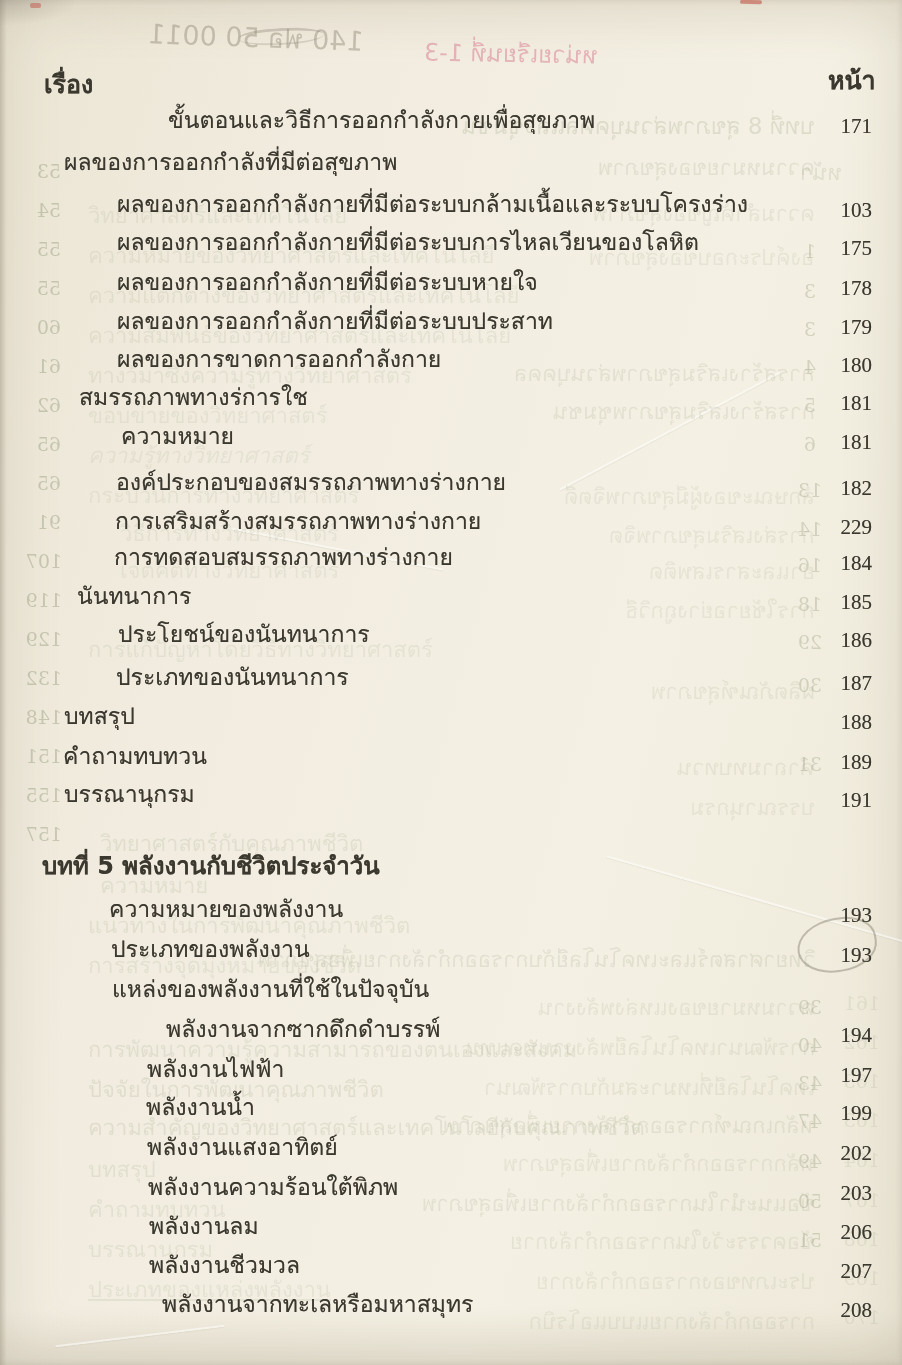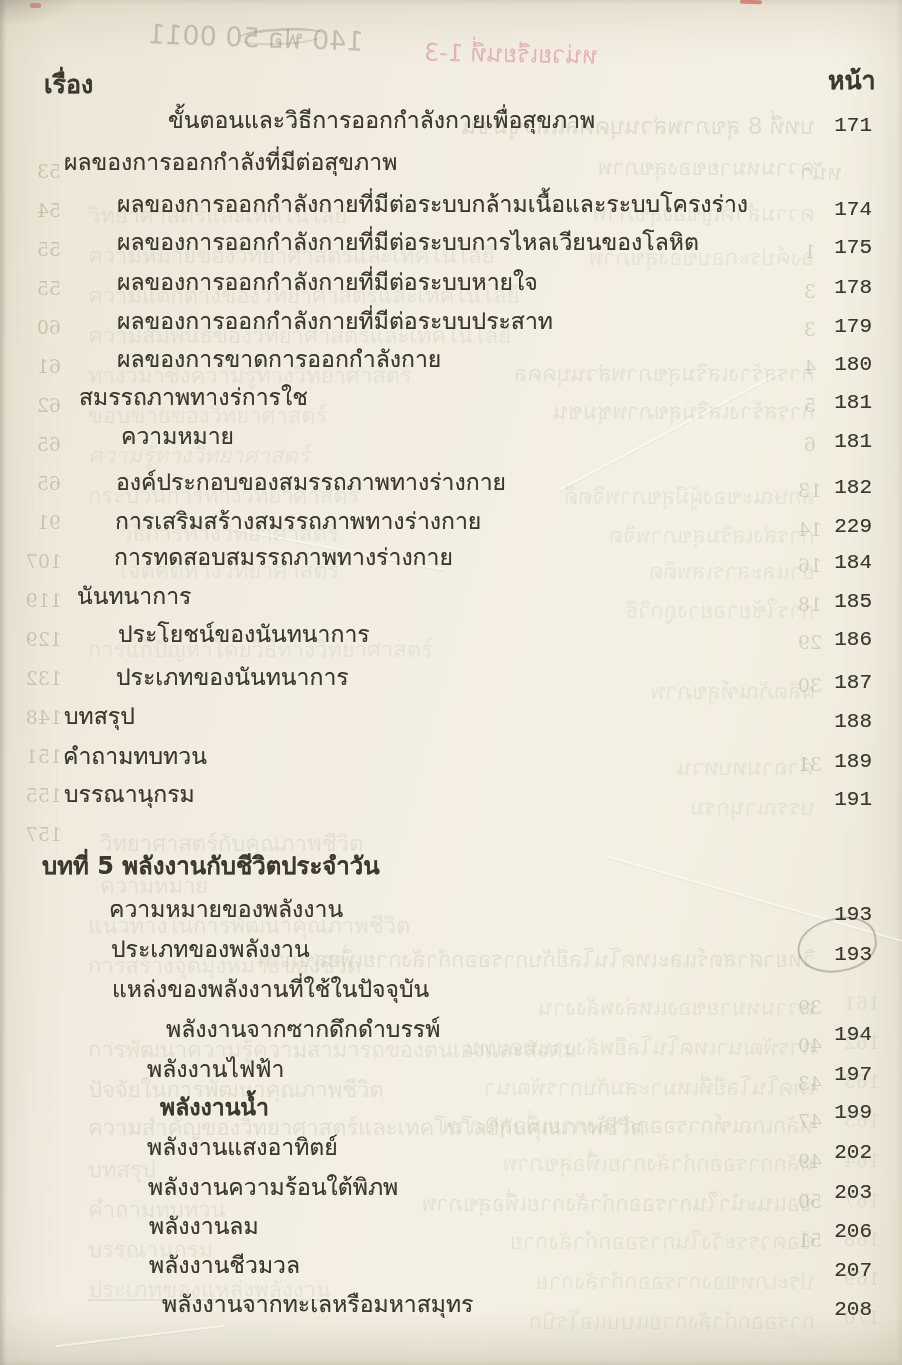--- a/index.html
+++ b/index.html
@@ -18,21 +18,21 @@
     position:absolute; font-size:25px; font-weight:600; color:#3b382f;
     white-space:nowrap; text-shadow:0 0 .5px rgba(59,56,47,.55);
   }
   .toc-label{
     position:absolute; font-size:23px; font-weight:500; color:#3b382f;
     white-space:nowrap; line-height:1.3; text-shadow:0 0 .5px rgba(59,56,47,.5);
   }
   .toc-label.bold{font-weight:700; font-size:24px;}
   .toc-page{
     position:absolute; left:822px; width:50px; text-align:right;
-    font-family:Liberation Mono, monospace;
+    font-family:Liberation Serif, serif;
     font-size:21px; color:#3b382f; text-shadow:0 0 .5px rgba(59,56,47,.5);
   }
   
   .bleed{position:absolute; white-space:nowrap; color:#87906f; pointer-events:none;}
   .mir{transform:scaleX(-1);}
   .bleed-num{
     font-family:"DejaVu Serif","Liberation Serif",serif;
     font-size:19px; text-align:center;
   }
   .bleed-line{font-size:22px;}
@@ -183,21 +183,21 @@
   <div class="pencil-circle"></div>
 
   <div class="hdr" style="left:44px;top:64px;">เรื่อง</div>
   <div class="hdr" style="left:828px;top:60px;">หน้า</div>
 
   <div id="toc-layer">
       <div class="toc-label" style="left: 168px; top: 106px; position: absolute; text-align: center;">ขั้นตอนและวิธีการออกกำลังกายเพื่อสุขภาพ</div>
       <div class="toc-page" style="top: 114px;">171</div>
       <div class="toc-label" style="left: 64px; top: 148px; position: absolute;">ผลของการออกกำลังที่มีต่อสุขภาพ</div>
       <div class="toc-label" style="left: 117px; top: 190px; position: absolute;">ผลของการออกกำลังกายที่มีต่อระบบกล้ามเนื้อและระบบโครงร่าง</div>
-      <div class="toc-page" style="top: 198px;">174</div>
+      <div class="toc-page" style="top: 198px;">103</div>
       <div class="toc-label" style="left: 117px; top: 228px; position: absolute;">ผลของการออกกำลังกายที่มีต่อระบบการไหลเวียนของโลหิต</div>
       <div class="toc-page" style="top: 236px;">175</div>
       <div class="toc-label" style="left: 117px; top: 268px; position: absolute;">ผลของการออกกำลังกายที่มีต่อระบบหายใจ</div>
       <div class="toc-page" style="top: 276px;">178</div>
       <div class="toc-label" style="left: 117px; top: 307px; position: absolute;">ผลของการออกกำลังกายที่มีต่อระบบประสาท</div>
       <div class="toc-page" style="top: 315px;">179</div>
       <div class="toc-label" style="left: 117px; top: 345px; position: absolute;">ผลของการขาดการออกกำลังกาย</div>
       <div class="toc-page" style="top: 353px;">180</div>
       <div class="toc-label" style="left: 79px; top: 383px; position: absolute;">สมรรถภาพทางร่การใช</div>
       <div class="toc-page" style="top: 391px;">181</div>
@@ -224,21 +224,21 @@
       <div class="toc-label bold" style="left: 42px; top: 851px; position: absolute;">บทที่  5  พลังงานกับชีวิตประจำวัน</div>
       <div class="toc-label" style="left: 109px; top: 895px; position: absolute;">ความหมายของพลังงาน</div>
       <div class="toc-page" style="top: 903px;">193</div>
       <div class="toc-label" style="left: 111px; top: 935px; position: absolute;">ประเภทของพลังงาน</div>
       <div class="toc-page" style="top: 943px;">193</div>
       <div class="toc-label" style="left: 112px; top: 975px; position: absolute;">แหล่งของพลังงานที่ใช้ในปัจจุบัน</div>
       <div class="toc-label" style="left: 166px; top: 1015px; position: absolute;">พลังงานจากซากดึกดำบรรพ์</div>
       <div class="toc-page" style="top: 1023px;">194</div>
       <div class="toc-label" style="left: 147px; top: 1055px; position: absolute;">พลังงานไฟฟ้า</div>
       <div class="toc-page" style="top: 1063px;">197</div>
-      <div class="toc-label" style="left: 160px; top: 1093px; position: absolute; font-weight: bold;">พลังงานน้ำ</div>
+      <div class="toc-label" style="left: 146px; top: 1093px; position: absolute;">พลังงานน้ำ</div>
       <div class="toc-page" style="top: 1101px;">199</div>
       <div class="toc-label" style="left: 147px; top: 1133px; position: absolute;">พลังงานแสงอาทิตย์</div>
       <div class="toc-page" style="top: 1141px;">202</div>
       <div class="toc-label" style="left: 148px; top: 1173px; position: absolute;">พลังงานความร้อนใต้พิภพ</div>
       <div class="toc-page" style="top: 1181px;">203</div>
       <div class="toc-label" style="left: 149px; top: 1212px; position: absolute;">พลังงานลม</div>
       <div class="toc-page" style="top: 1220px;">206</div>
       <div class="toc-label" style="left: 149px; top: 1251px; position: absolute;">พลังงานชีวมวล</div>
       <div class="toc-page" style="top: 1259px;">207</div>
       <div class="toc-label" style="left: 162px; top: 1290px; position: absolute;">พลังงานจากทะเลหรือมหาสมุทร</div>

